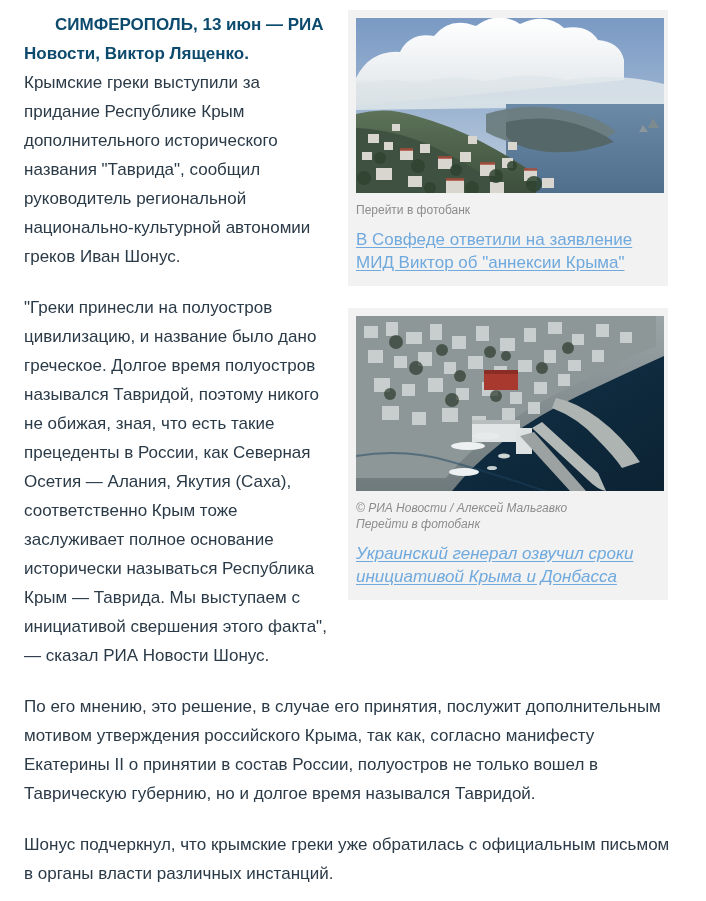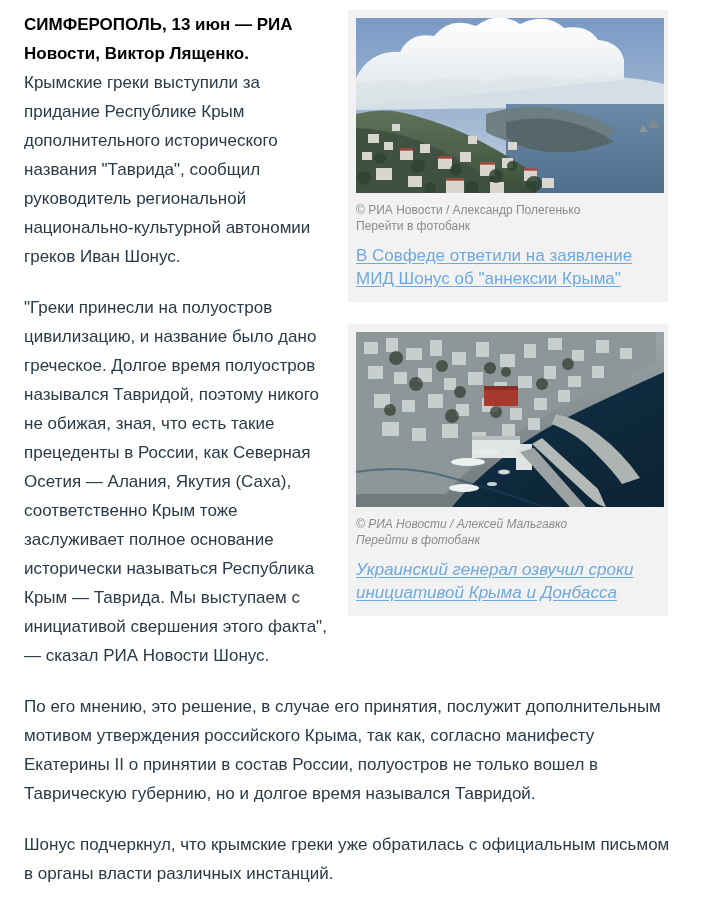--- a/index.html
+++ b/index.html
@@ -71,21 +71,22 @@
     margin: 0 0 22px 0;
     padding: 0 30px 0 24px;
     font-size: 17px;
     line-height: 29px;
     color: #2b3a47;
     font-family: "Liberation Sans", "DejaVu Sans", sans-serif;
   }
   p.lead { padding-top: 10px; }
   p.lead .dateline {
     font-weight: bold;
-    color: #000000;
+    color: #0c4a6e;
+    margin-left: 31px;
   }
   p.tight { margin-bottom: 20px; }
 </style>
 </head>
 <body>
 
 <div class="article">
 
   <div class="media-card first">
     <div class="photo">
@@ -165,24 +166,23 @@
           <circle cx="140" cy="158" r="7"></circle>
             <circle cx="178" cy="166" r="8"></circle>
             <circle cx="8" cy="160" r="7"></circle>
           <circle cx="116" cy="170" r="7"></circle>
             <circle cx="74" cy="170" r="6"></circle>
             <circle cx="156" cy="148" r="5"></circle>
         </g>
       </svg>
     </div>
     <div class="credit">
-      <span>© РИА Новости / Александр Полегенько</span>
       <span class="line2">Перейти в фотобанк</span>
     </div>
-    <a class="media-link" href="#">В Совфеде ответили на заявление МИД Шонус об "аннексии Крыма"</a>
+    <a class="media-link" href="#">В Совфеде ответили на заявление МИД Виктор об "аннексии Крыма"</a>
   </div>
 
   <div class="media-card second">
     <div class="photo">
       <svg width="308" height="175" viewBox="0 0 308 175" xmlns="http://www.w3.org/2000/svg" role="img">
         <defs>
           <linearGradient id="sea2" x1="0" y1="0" x2="1" y2="1">
             <stop offset="0%" stop-color="#15384e"></stop>
             <stop offset="55%" stop-color="#102c40"></stop>
             <stop offset="100%" stop-color="#0b2233"></stop>

